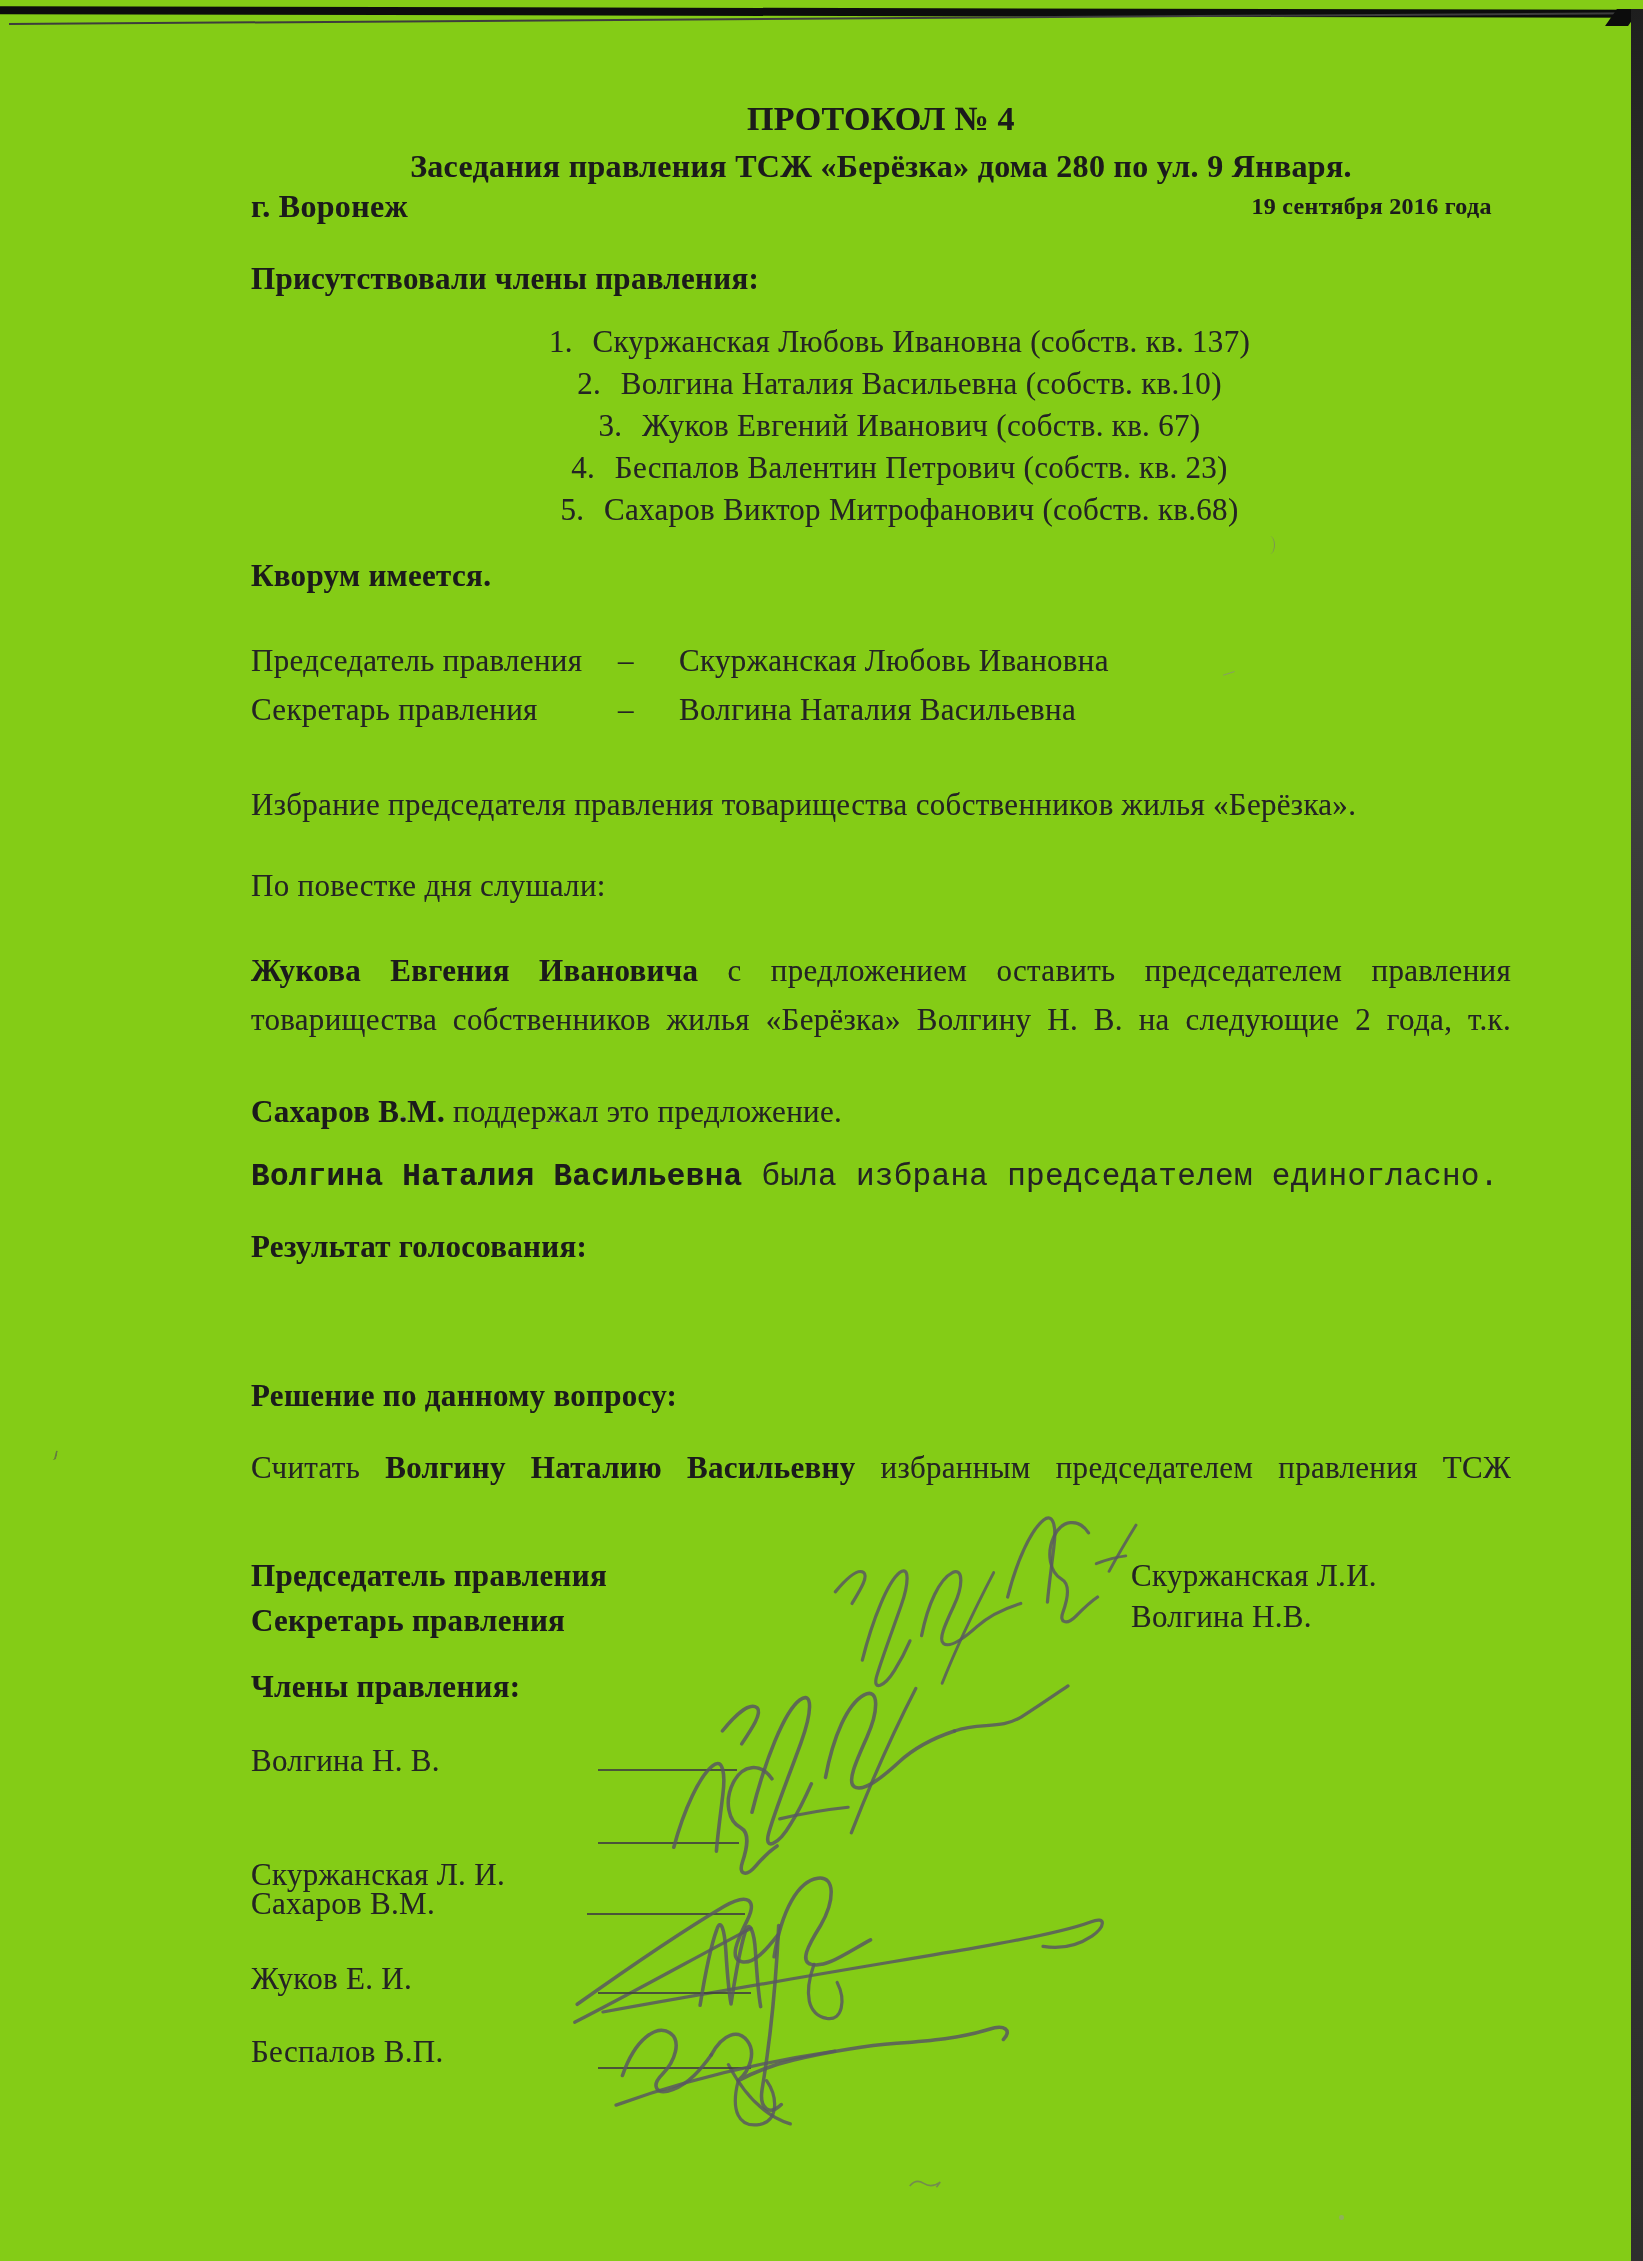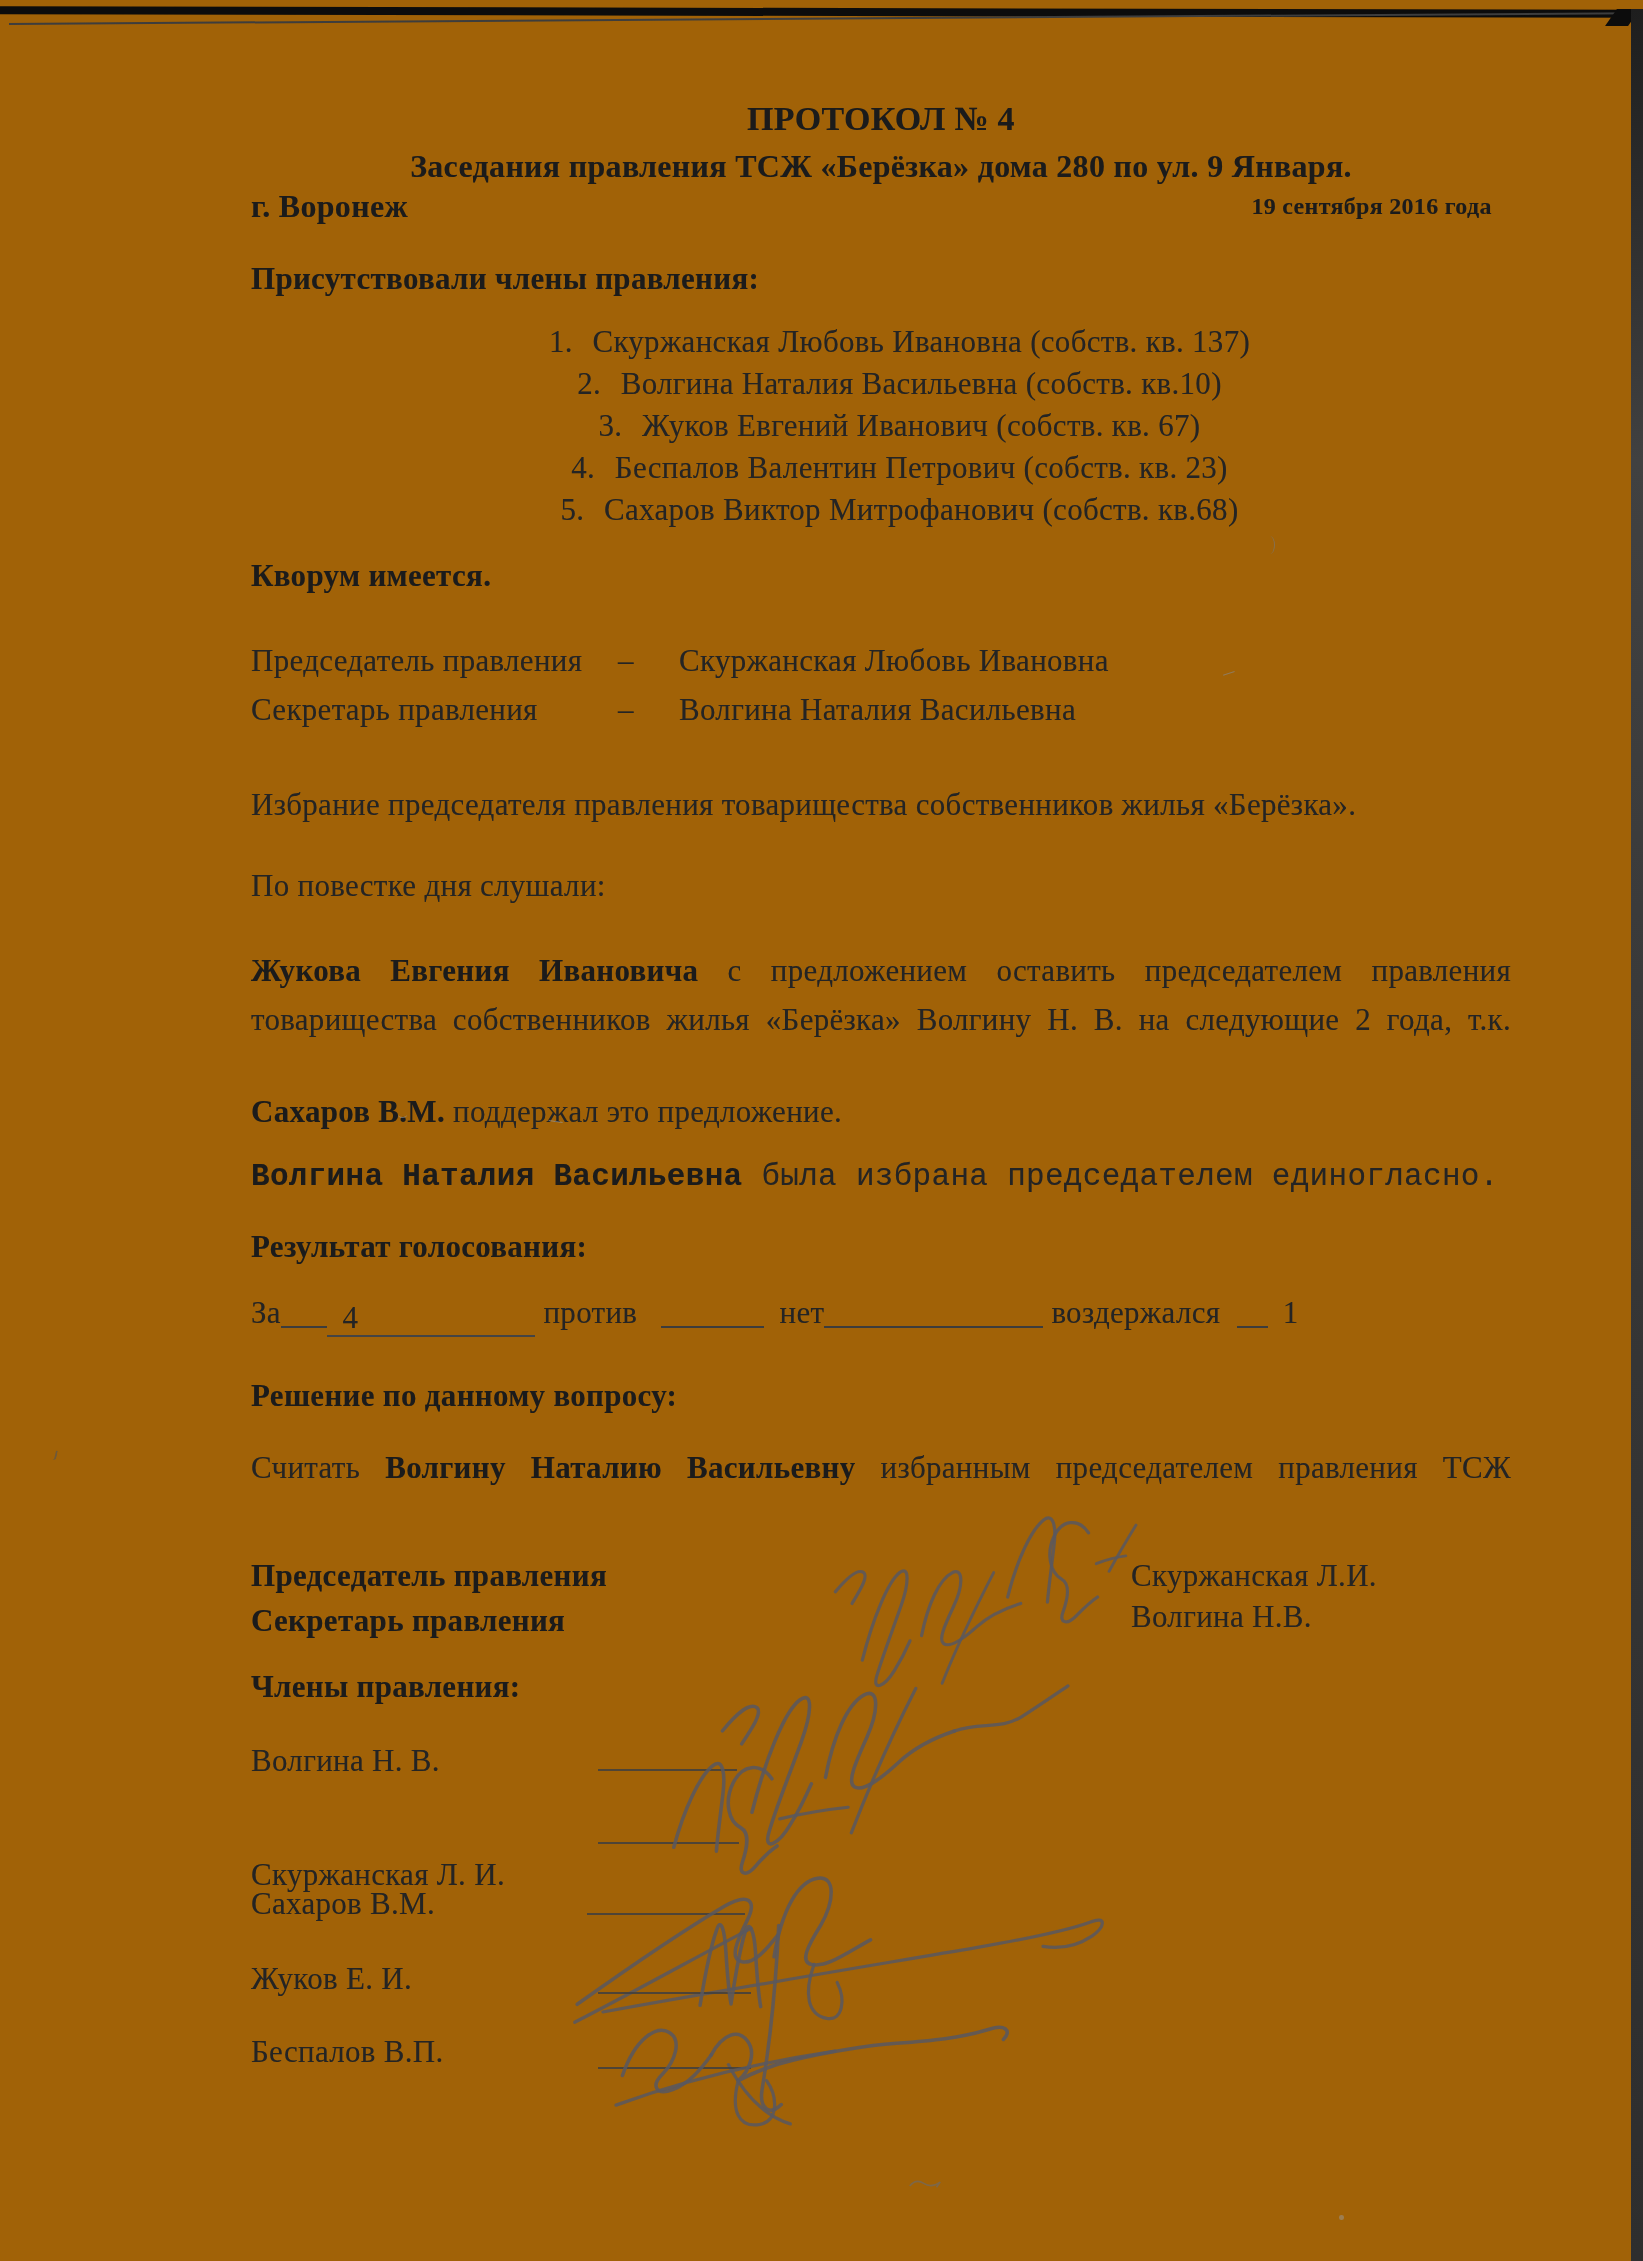--- a/index.html
+++ b/index.html
@@ -1,18 +1,18 @@
 <!DOCTYPE html>
 <html style="font-size:10.3px"><head>
 <meta charset="utf-8">
 <style>
   html,body{margin:0;padding:0;background:#e8e8e6;}
   .page{
     position:relative;width:1644px;height:2261px;overflow:hidden;
-    background:#a16207;
+    background:#84cc16;
     font-family:"Liberation Serif","DejaVu Serif",serif;
     color:#242424;
   }
   .abs{position:absolute;}
   .txt{
     font-size:31px;line-height:48px;letter-spacing:0.3px;
     text-shadow:0 0 0.6px rgba(50,50,50,.35);
     white-space:nowrap;
   }
   .wrap{white-space:normal;}
@@ -99,29 +99,20 @@
     <div class="txt just" style="line-height:49px;"><span class="b">Жукова Евгения Ивановича</span><span> с предложением оставить председателем правления</span></div>
     <div class="txt just" style="line-height:49px;">товарищества собственников жилья «Берёзка» Волгину Н. В. на следующие 2 года, т.к.</div>
   </div>
 
   <div class="abs txt content" style="top:1088px;"><span class="b">Сахаров В.М.</span><span> поддержал это предложение.</span></div>
 
   <div class="abs txt content" style="top:1153px;font-family:Liberation Mono, monospace;"><span class="b">Волгина Наталия Васильевна</span><span> была избрана председателем единогласно.</span></div>
 
   <div class="abs txt b content" style="top:1223px;">Результат голосования:</div>
 
-  <div class="abs txt content" style="top:1289px;">
-    <span>За</span><span class="bl" style="width:46px;"></span><span class="bl" style="width:193px;padding-left:15.5px;border-bottom-color:#444;">4</span>
-    <span>против</span>
-    <span class="bl" style="width:103px;margin-left:15.5px;"></span>
-    <span style="margin-left:7.7px;">нет</span><span class="bl" style="width:219px;"></span>
-    <span>воздержался</span>
-    <span class="bl" style="width:31px;margin-left:9px;"></span>
-    <span style="margin-left:6.4px;">1</span>
-  </div>
 
   <div class="abs txt b content" style="top:1372px;">Решение по данному вопросу:</div>
 
   <div class="abs content" style="top:1443px;">
     <div class="txt just" style="line-height:49px;"><span>Считать </span><span class="b">Волгину Наталию  Васильевну</span><span> избранным председателем правления ТСЖ</span></div>
   </div>
 
   <div class="abs txt b" style="left:251px;top:1552px;">Председатель правления</div>
   <div class="abs txt b" style="left:251px;top:1597px;">Секретарь правления</div>
 

